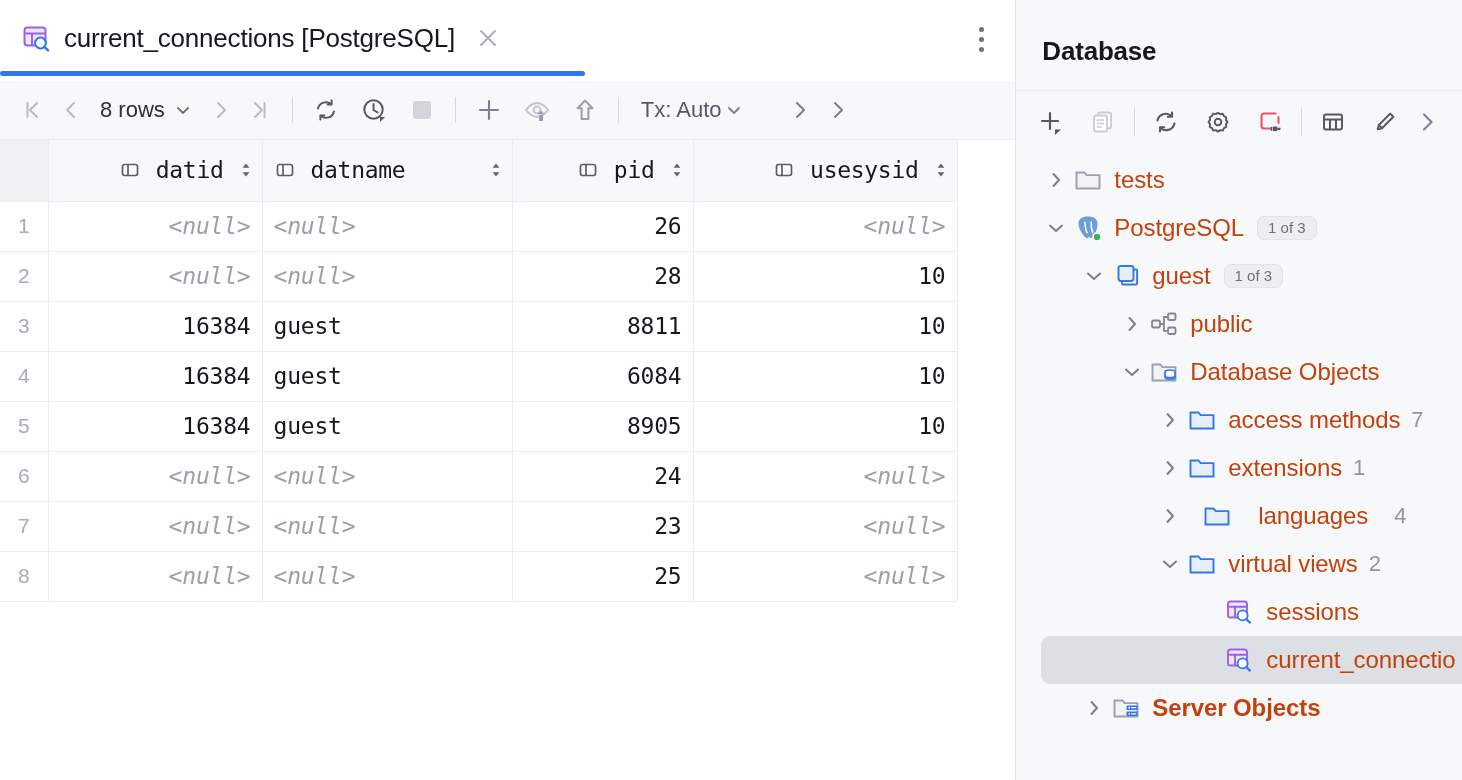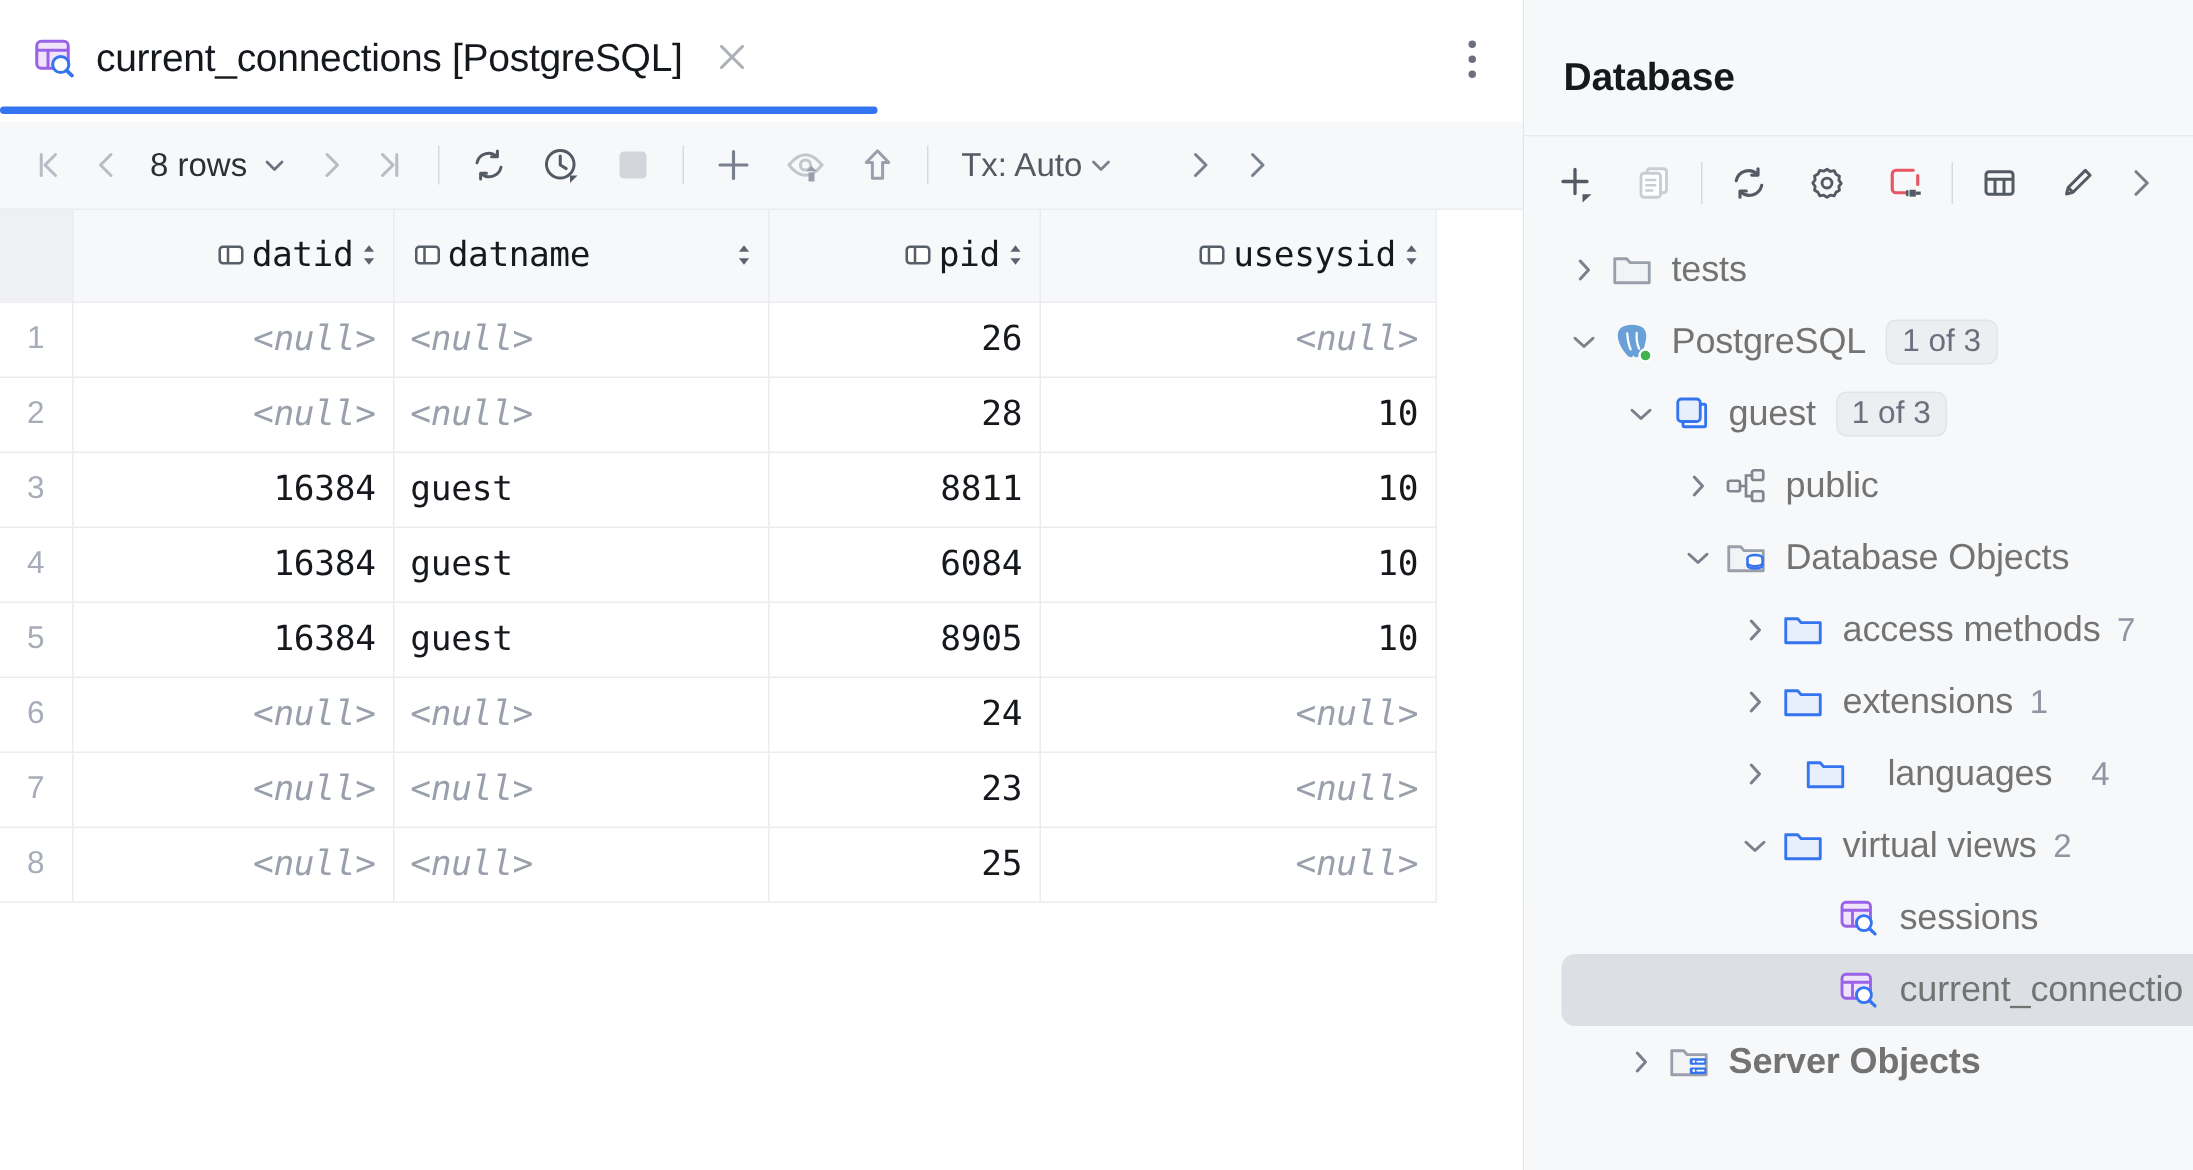--- a/index.html
+++ b/index.html
@@ -179,21 +179,21 @@
     width: 48px;
     background: #eef0f2;
     border-right: 1px solid #dfe1e5;
   }
   .th-inner {
     display: flex;
     align-items: center;
     justify-content: flex-end;
     height: 100%;
     padding: 0 10px 0 12px;
-    gap: 4px;
+    gap: 16px;
   }
   .col-icon { flex: 0 0 20px; width: 20px; height: 20px; display: block; }
   .col-name {
     font-family: "DejaVu Sans Mono", "Liberation Mono", monospace;
     font-size: 23px;
     color: #15181c;
     white-space: nowrap;
     letter-spacing: -0.3px;
   }
   .sort-ind { flex: 0 0 12px; width: 12px; height: 20px; display: block; }
@@ -312,31 +312,31 @@
     height: 30px;
     flex: 0 0 30px;
     display: flex;
     align-items: center;
     justify-content: center;
     margin-right: 11px;
     position: relative;
   }
   .node-label {
     font-size: 24px;
-    color: #737373;
+    color: #c2410c;
     letter-spacing: -0.1px;
   }
   .node-count {
     font-size: 22px;
     color: #8f95a1;
     margin-left: 11px;
   }
   .node-badge {
     margin-left: 13px;
-    font-size: 21px;
+    font-size: 15px;
     color: #6c707e;
     background: #eceef1;
     border: 1px solid #e2e4e8;
     border-radius: 7px;
     padding: 3px 10px 4px;
     line-height: 1;
   }
 </style>
 </head>
 <body>

